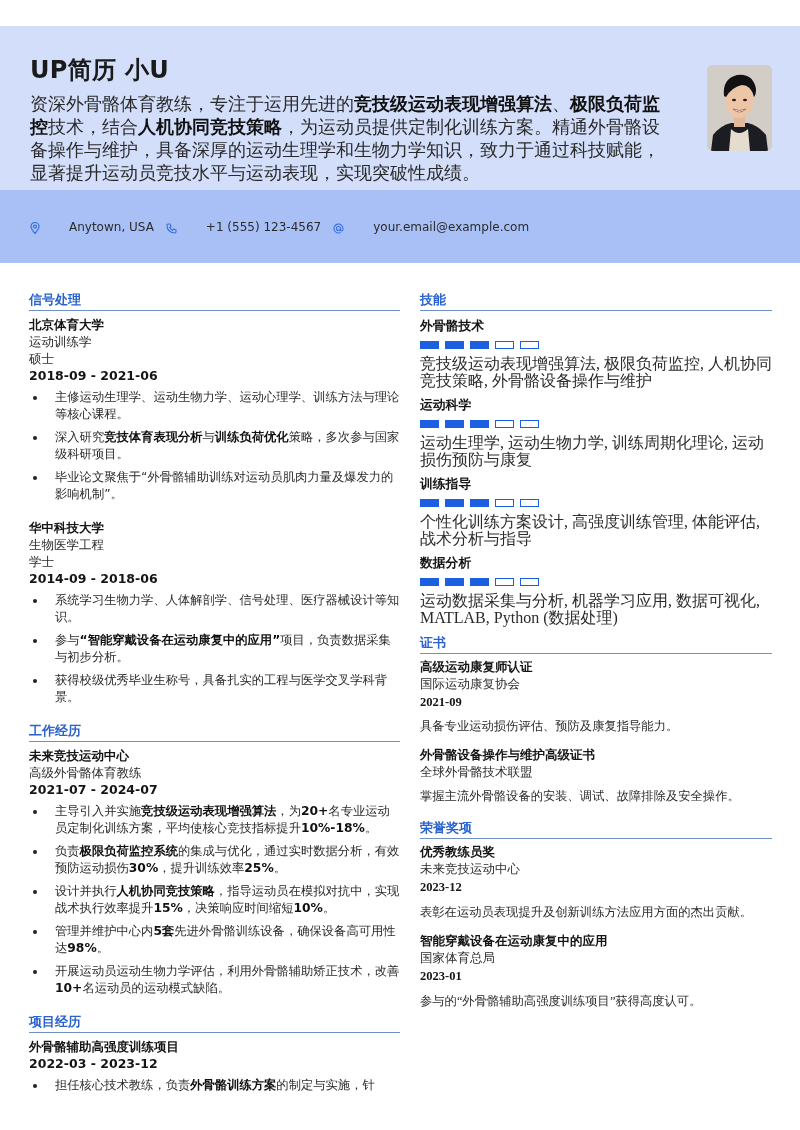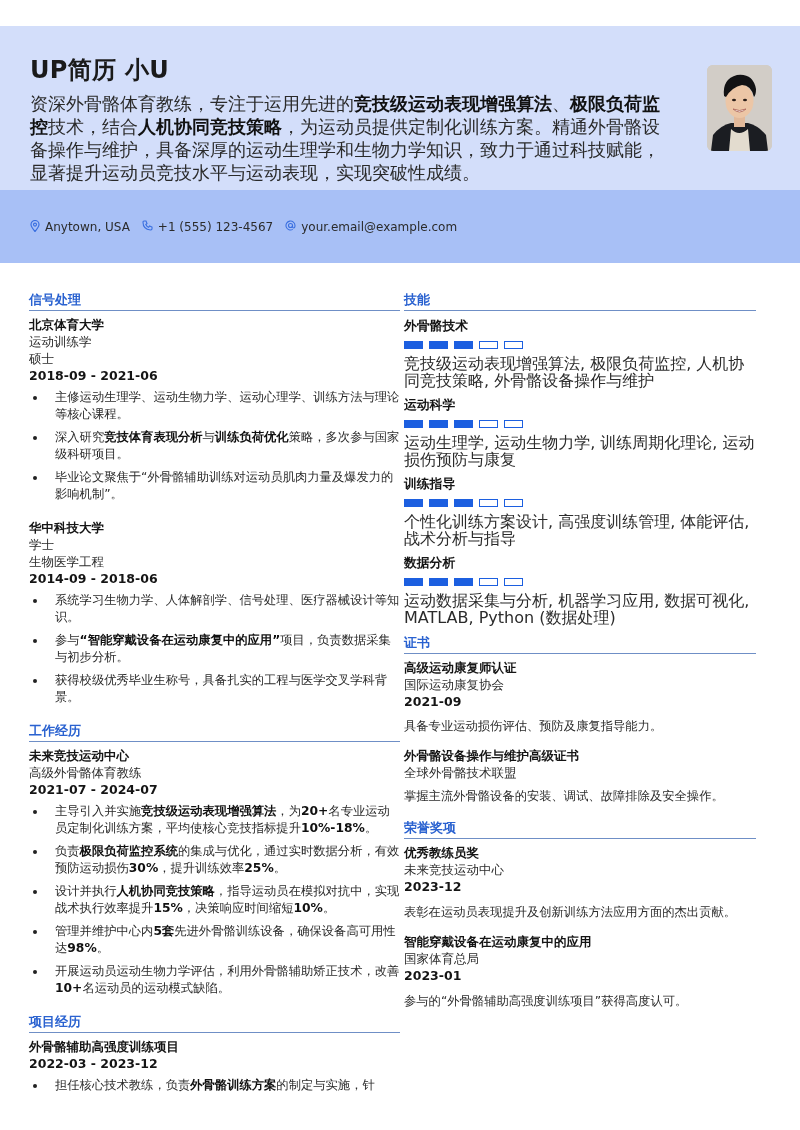--- a/index.html
+++ b/index.html
@@ -5,25 +5,25 @@
   * { box-sizing: border-box; margin: 0; padding: 0; }
   html, body { width: 800px; height: 1130px; overflow: hidden; background: #ffffff; }
   body { font-family: "DejaVu Sans", "Liberation Sans", sans-serif; color: #1f1f1f; }
   .top-gap { height: 26px; background: #ffffff; }
   .header { position: relative; height: 164px; background: #d3defa; padding: 28px 30px 0 30px; }
   .name { font-size: 24px; font-weight: bold; color: #1a1a1a; line-height: 32px; letter-spacing: 0.3px; }
   .summary { margin-top: 6px; width: 640px; font-size: 18px; line-height: 23px; color: #2a2a2a; }
   .summary b { font-weight: bold; color: #111; }
   .photo { position: absolute; left: 707px; top: 39px; width: 65px; height: 86px; border-radius: 6px; overflow: hidden; background: #cfcac4; }
   .contact { height: 73px; background: #a8c0f6; padding: 0 30px; display: flex; align-items: center; font-size: 12px; color: #2b2b2b; }
-  .contact .ci { display: flex; align-items: flex-start; margin-right: 12px; }
+  .contact .ci { display: flex; align-items: flex-end; margin-right: 12px; gap: 24px; }
   .contact svg { margin-right: 5px; }
   .body { position: relative; }
   .col-left { position: absolute; left: 29px; top: 28px; width: 371px; }
-  .col-right { position: absolute; left: 404px; top: 28px; width: 352px; }
+  .col-right { position: absolute; left: 420px; top: 28px; width: 352px; font-family: Liberation Serif, serif; }
   .sec-title { font-size: 13px; font-weight: bold; color: #2a62d0; line-height: 18px; padding-bottom: 1px; border-bottom: 1.5px solid #6f8fc6; margin-bottom: 5px; }
   .entry-title { font-size: 12.5px; font-weight: bold; color: #151515; line-height: 17px; }
   .entry-sub { font-size: 12.5px; color: #2b2b2b; line-height: 17px; }
   .entry-date { font-size: 12.5px; font-weight: bold; color: #151515; line-height: 18px; }
   ul.bullets { list-style: none; margin-top: 4px; }
   ul.bullets li { position: relative; padding-left: 26px; font-size: 12.3px; line-height: 17px; color: #2a2a2a; margin-bottom: 6px; }
   ul.bullets li::before { content: ""; position: absolute; left: 4px; top: 7px; width: 4px; height: 4px; border-radius: 50%; background: #222; }
   ul.bullets li b { font-weight: bold; color: #111; }
   .skill { margin-bottom: 6px; }
   .skill-name { font-size: 12.8px; font-weight: bold; line-height: 20px; color: #151515; }
@@ -95,22 +95,22 @@
         <div class="entry-date">2018-09 - 2021-06</div>
         <ul class="bullets">
           <li><span>主修运动生理学、运动生物力学、运动心理学、训练方法与理论等核心课程。</span></li>
           <li><span>深入研究</span><b>竞技体育表现分析</b><span>与</span><b>训练负荷优化</b><span>策略，多次参与国家级科研项目。</span></li>
           <li><span>毕业论文聚焦于“外骨骼辅助训练对运动员肌肉力量及爆发力的影响机制”。</span></li>
         </ul>
       </div>
       <div class="gap-edu"></div>
       <div>
         <div class="entry-title">华中科技大学</div>
+        <div class="entry-sub">生物医学工程</div>
         <div class="entry-sub">学士</div>
-        <div class="entry-sub">生物医学工程</div>
         <div class="entry-date">2014-09 - 2018-06</div>
         <ul class="bullets">
           <li><span>系统学习生物力学、人体解剖学、信号处理、医疗器械设计等知识。</span></li>
           <li><span>参与</span><b>“智能穿戴设备在运动康复中的应用”</b><span>项目，负责数据采集与初步分析。</span></li>
           <li><span>获得校级优秀毕业生称号，具备扎实的工程与医学交叉学科背景。</span></li>
         </ul>
       </div>
     </section>
 
     <div class="sec-space"></div>

